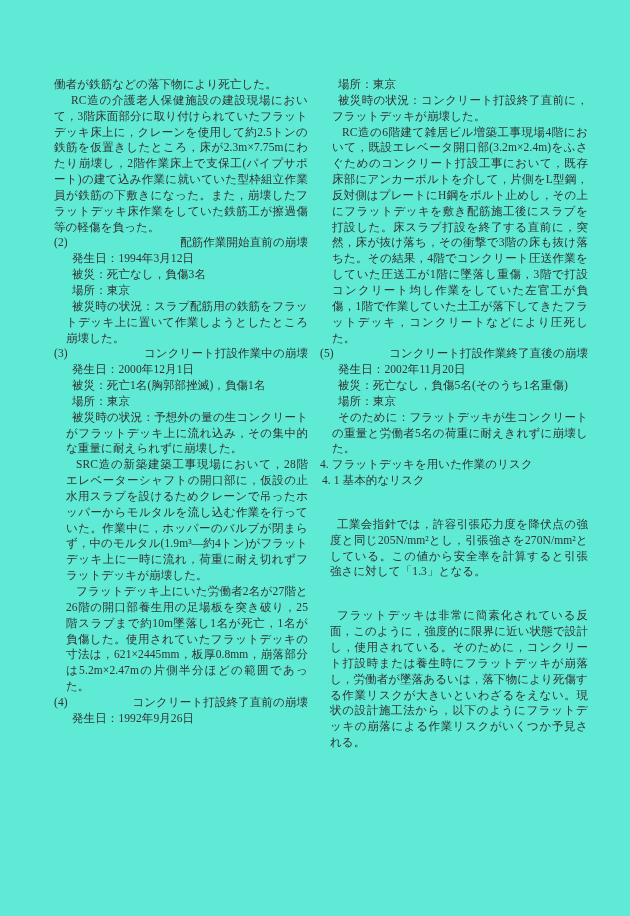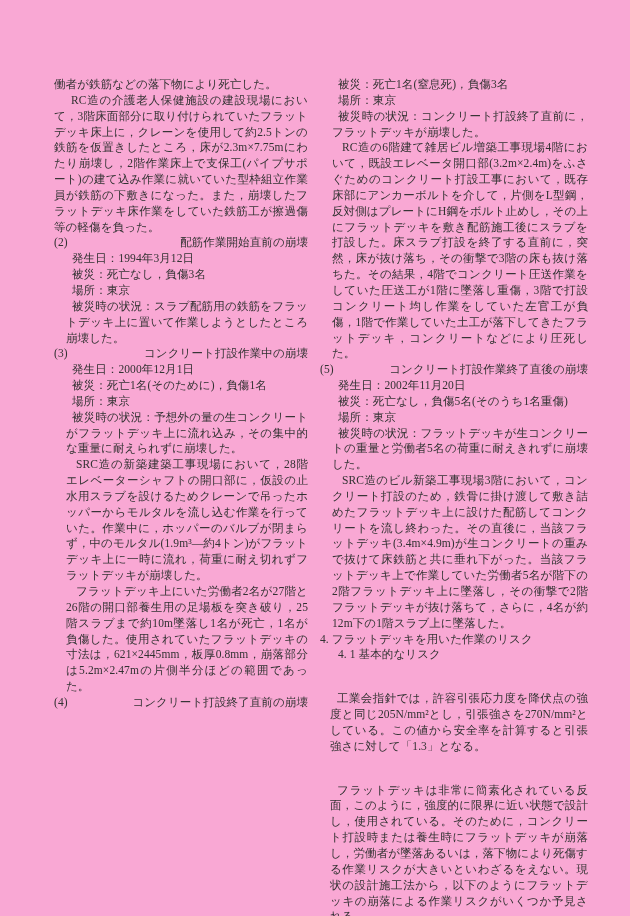--- a/index.html
+++ b/index.html
@@ -21,65 +21,64 @@
   #col-right{left:320px;width:268px;}
   .block{text-align:justify;word-break:break-all;}
   .b-cont{text-indent:0;}
   .b-para{text-indent:17px;}
   .b-item{display:flex;word-break:normal;text-align:left;}
   .item-num{flex:0 0 27px;}
   .item-label{flex:1;text-align:right;}
   .b-field{padding-left:12px;text-indent:6px;}
   .b-sub-para{padding-left:12px;text-indent:10px;}
   .b-heading1{text-align:left;word-break:normal;}
-  .b-heading2{padding-left:2px;text-align:left;word-break:normal;margin-left:16px;}
+  .b-heading2{padding-left:2px;text-align:left;word-break:normal;}
   .b-sec-para{padding-left:10px;text-indent:7px;margin-top:28px;}
 </style>
 </head>
 <body style="background: rgb(251, 251, 251);">
 
-<div class="page" style="background: #f9a8d4; color: rgb(50, 50, 50);">
+<div class="page" style="background: #5eead4; color: rgb(50, 50, 50);">
   <div class="col" id="col-left">
       <div class="block b-cont">働者が鉄筋などの落下物により死亡した。</div>
       <div class="block b-para">RC造の介護老人保健施設の建設現場において，3階床面部分に取り付けられていたフラットデッキ床上に，クレーンを使用して約2.5トンの鉄筋を仮置きしたところ，床が2.3m×7.75mにわたり崩壊し，2階作業床上で支保工(パイプサポート)の建て込み作業に就いていた型枠組立作業員が鉄筋の下敷きになった。また，崩壊したフラットデッキ床作業をしていた鉄筋工が擦過傷等の軽傷を負った。</div>
       <div class="block b-item">
         <span class="item-num">(2)</span>
         <span class="item-label">配筋作業開始直前の崩壊</span>
       </div>
       <div class="block b-field">発生日：1994年3月12日</div>
       <div class="block b-field">被災：死亡なし，負傷3名</div>
       <div class="block b-field">場所：東京</div>
       <div class="block b-field">被災時の状況：スラブ配筋用の鉄筋をフラットデッキ上に置いて作業しようとしたところ崩壊した。</div>
       <div class="block b-item">
         <span class="item-num">(3)</span>
         <span class="item-label">コンクリート打設作業中の崩壊</span>
       </div>
       <div class="block b-field">発生日：2000年12月1日</div>
-      <div class="block b-field">被災：死亡1名(そのために)，負傷1名</div>
+      <div class="block b-field">被災：死亡1名(胸郭部挫滅)，負傷1名</div>
       <div class="block b-field">場所：東京</div>
       <div class="block b-field">被災時の状況：予想外の量の生コンクリートがフラットデッキ上に流れ込み，その集中的な重量に耐えられずに崩壊した。</div>
       <div class="block b-sub-para">SRC造の新築建築工事現場において，28階エレベーターシャフトの開口部に，仮設の止水用スラブを設けるためクレーンで吊ったホッパーからモルタルを流し込む作業を行っていた。作業中に，ホッパーのバルブが閉まらず，中のモルタル(1.9m³—約4トン)がフラットデッキ上に一時に流れ，荷重に耐え切れずフラットデッキが崩壊した。</div>
       <div class="block b-sub-para">フラットデッキ上にいた労働者2名が27階と26階の開口部養生用の足場板を突き破り，25階スラブまで約10m墜落し1名が死亡，1名が負傷した。使用されていたフラットデッキの寸法は，621×2445mm，板厚0.8mm，崩落部分は5.2m×2.47mの片側半分ほどの範囲であった。</div>
       <div class="block b-item">
         <span class="item-num">(4)</span>
         <span class="item-label">コンクリート打設終了直前の崩壊</span>
       </div>
+      <div class="block b-field">発生日：1992年9月26日</div>
     </div>
   <div class="col" id="col-right">
-      <div class="block b-field">被災：死亡1名(窒息死)，負傷3名</div>
       <div class="block b-field">場所：東京</div>
       <div class="block b-field">被災時の状況：コンクリート打設終了直前に，フラットデッキが崩壊した。</div>
       <div class="block b-sub-para">RC造の6階建て雑居ビル増築工事現場4階において，既設エレベータ開口部(3.2m×2.4m)をふさぐためのコンクリート打設工事において，既存床部にアンカーボルトを介して，片側をL型鋼，反対側はプレートにH鋼をボルト止めし，その上にフラットデッキを敷き配筋施工後にスラブを打設した。床スラブ打設を終了する直前に，突然，床が抜け落ち，その衝撃で3階の床も抜け落ちた。その結果，4階でコンクリート圧送作業をしていた圧送工が1階に墜落し重傷，3階で打設コンクリート均し作業をしていた左官工が負傷，1階で作業していた土工が落下してきたフラットデッキ，コンクリートなどにより圧死した。</div>
       <div class="block b-item">
         <span class="item-num">(5)</span>
         <span class="item-label">コンクリート打設作業終了直後の崩壊</span>
       </div>
       <div class="block b-field">発生日：2002年11月20日</div>
       <div class="block b-field">被災：死亡なし，負傷5名(そのうち1名重傷)</div>
       <div class="block b-field">場所：東京</div>
-      <div class="block b-field">被災時の状況：フラットデッキが生コンクリートの重量と労働者5名の荷重に耐えきれずに崩壊した。</div>
-      <div class="block b-sub-para">SRC造のビル新築工事現場3階において，コンクリート打設のため，鉄骨に掛け渡して敷き詰めたフラットデッキ上に設けた配筋してコンクリートを流し終わった。その直後に，当該フラットデッキ(3.4m×4.9m)が生コンクリートの重みで抜けて床鉄筋と共に垂れ下がった。当該フラットデッキ上で作業していた労働者5名が階下の2階フラットデッキ上に墜落し，その衝撃で2階フラットデッキが抜け落ちて，さらに，4名が約12m下の1階スラブ上に墜落した。</div>
+      <div class="block b-field">そのために：フラットデッキが生コンクリートの重量と労働者5名の荷重に耐えきれずに崩壊した。</div>
       <div class="block b-heading1">4. フラットデッキを用いた作業のリスク</div>
       <div class="block b-heading2">4. 1 基本的なリスク</div>
       <div class="block b-sec-para">工業会指針では，許容引張応力度を降伏点の強度と同じ205N/mm²とし，引張強さを270N/mm²としている。この値から安全率を計算すると引張強さに対して「1.3」となる。</div>
       <div class="block b-sec-para">フラットデッキは非常に簡素化されている反面，このように，強度的に限界に近い状態で設計し，使用されている。そのために，コンクリート打設時または養生時にフラットデッキが崩落し，労働者が墜落あるいは，落下物により死傷する作業リスクが大きいといわざるをえない。現状の設計施工法から，以下のようにフラットデッキの崩落による作業リスクがいくつか予見される。</div>
     </div>
 </div>
 
 </body></html>

